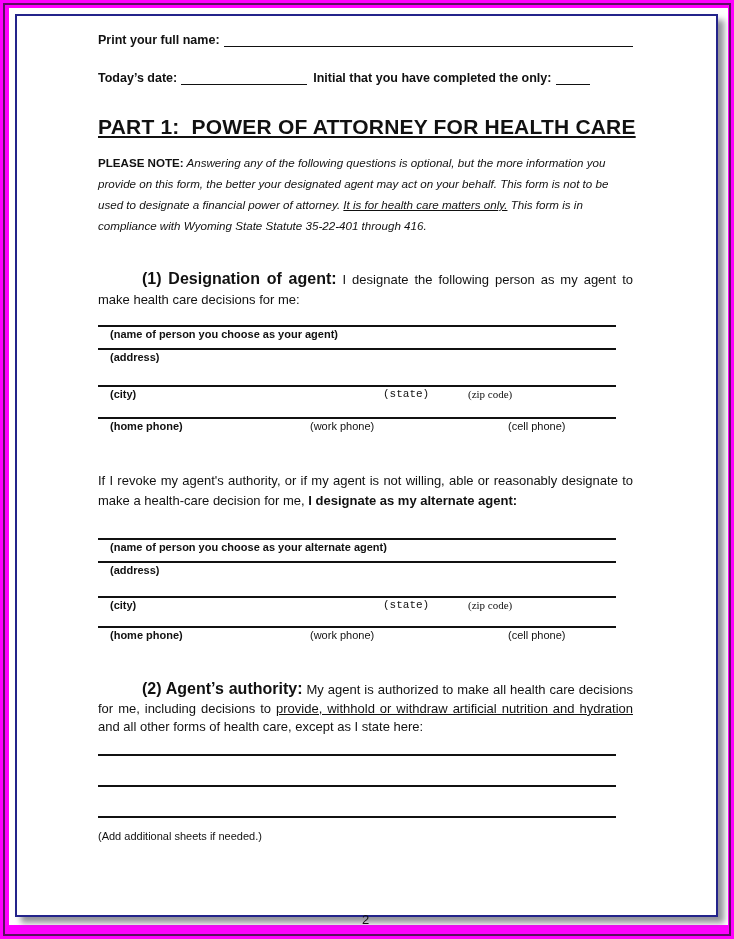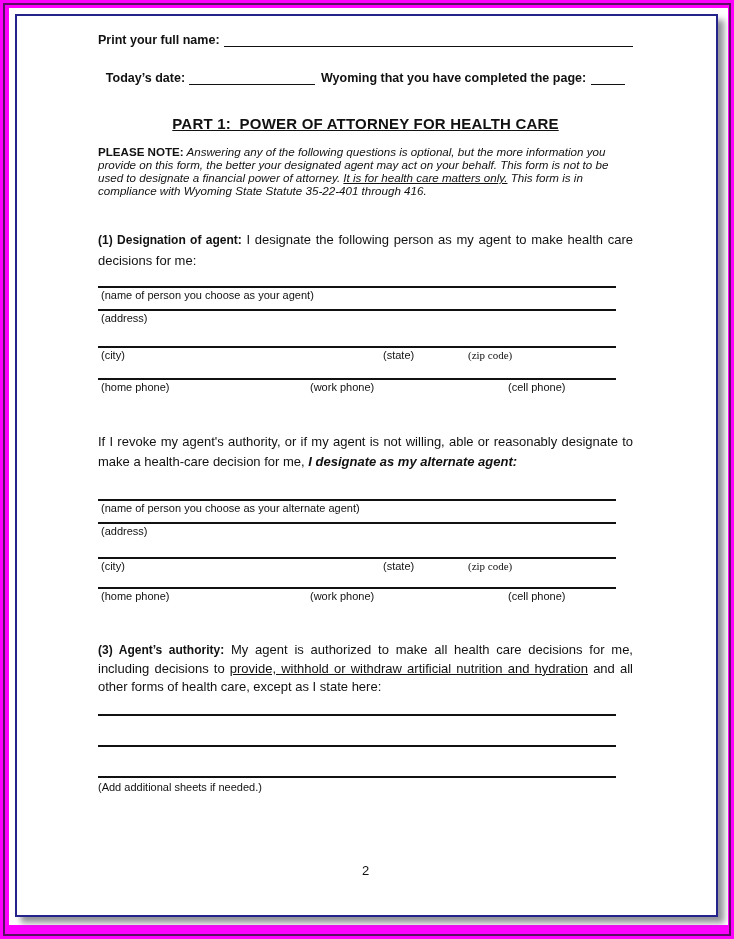--- a/index.html
+++ b/index.html
@@ -27,85 +27,85 @@
     box-shadow: 6px 6px 6px rgba(110,110,120,0.75);
   }
   .content {
     position: relative;
     width: 535px;
     margin-left: 81px;
     padding-top: 14px;
     font-size: 13px;
   }
   
-  .hdr-row { display: flex; align-items: flex-end; height: 17px; justify-content: center; }
+  .hdr-row { display: flex; align-items: flex-end; height: 17px; }
   .hdr-row .hlabel { font-weight: bold; font-size: 12.5px; white-space: pre; }
   .blank { border-bottom: 1.5px solid #111; height: 15px; }
   .blank.fill { flex: 1 1 auto; margin-left: 4px; }
   .blank.date { width: 126px; margin: 0 6px 0 4px; }
   .blank.initial { width: 34px; margin-left: 5px; }
   .hdr-row2 { margin-top: 21px; }
   
   .title { margin-top: 30px; text-align: center; }
   .title-text {
-    font-size: 15px; font-weight: bold; white-space: pre;
+    font-size: 21px; font-weight: bold; white-space: pre;
     text-decoration: underline; letter-spacing: 0.2px;
   }
   
-  .note { margin-top: 13px; font-size: 11.6px; line-height: 13px; font-style: italic; }
+  .note { margin-top: 13px; font-size: 11.6px; line-height: 21px; font-style: italic; }
   .note .note-label { font-weight: bold; font-style: normal; }
   .u { text-decoration: underline; }
   
   .para { text-align: justify; line-height: 19.5px; font-size: 13px; }
-  .para .s-head { font-weight: bold; font-size: 12px; }
-  .para .s-bold { font-weight: bold; font-style: italic; }
+  .para .s-head { font-weight: bold; font-size: 16px; margin-left: 44px; }
+  .para .s-bold { font-weight: bold; }
   .para1 { margin-top: 33px; }
   .para-alt { margin-top: 37px; }
   .para2 { margin-top: 37px; line-height: 18.5px; }
   
   .field .rule { width: 518px; height: 0; border-bottom: 2px solid #111; }
   .labels { position: relative; height: 14px; font-size: 11px; margin-top: 1px; }
   .labels .lab { position: absolute; top: 0; white-space: nowrap; }
-  .pos-0 { left: 3px; }
-  .pos-state { left: 285px; }
+  .pos-0 { left: 12px; font-weight: bold; }
+  .pos-state { left: 285px; font-family: Liberation Mono, monospace; }
   .pos-zip { left: 370px; font-family: Liberation Serif, serif; }
   .pos-work { left: 212px; }
   .pos-cell { left: 410px; }
   .f-name1 { margin-top: 16px; }
   .f-addr  { margin-top: 6px; }
   .f-city1 { margin-top: 20px; }
   .f-phone1{ margin-top: 15px; }
   .f-name2 { margin-top: 28px; }
   .f-city2 { margin-top: 18px; }
   .f-phone2{ margin-top: 13px; }
   
   .wline { width: 518px; height: 0; border-bottom: 2px solid #111; }
   .wline1 { margin-top: 17px; }
   .wline-n { margin-top: 29px; }
-  .addsheets { margin-top: 3px; font-size: 11px; }
+  .addsheets { margin-top: 12px; font-size: 11px; }
   
   .pagenum { margin-top: 70px; text-align: center; font-size: 13px; }
 </style>
 </head>
 <body>
 
 <div class="pinstripe"></div>
 <div class="margin-area"></div>
 
 <div class="page">
   <div class="content">
 
     <div class="hdr-row">
       <span class="hlabel">Print your full name:</span>
       <span class="blank fill"></span>
     </div>
     <div class="hdr-row hdr-row2">
       <span class="hlabel">Today’s date:</span>
       <span class="blank date"></span>
-      <span class="hlabel">Wyoming that you have completed the page:</span>
+      <span class="hlabel">Initial that you have completed the only:</span>
       <span class="blank initial"></span>
     </div>
 
     <div class="title">
       <span class="title-text">PART 1:  POWER OF ATTORNEY FOR HEALTH CARE</span>
     </div>
 
     <p class="note"><span class="note-label">PLEASE NOTE:</span> <span>Answering any of the following questions is optional, but the more information you provide on this form, the better your designated agent may act on your behalf. This form is not to be used to designate a financial power of attorney.</span> <span class="u">It is for health care matters only.</span>  <span>This form is in compliance with Wyoming State Statute 35-22-401 through 416.</span></p>
 
     <p class="para para1"><span class="s-head">(1) Designation of agent:</span> <span>I designate the following person as my agent to make health care decisions for me:</span></p>
@@ -163,21 +163,21 @@
     </div>
     <div class="field f-phone2">
       <div class="rule"></div>
       <div class="labels">
         <span class="lab pos-0">(home phone)</span>
         <span class="lab pos-work">(work phone)</span>
         <span class="lab pos-cell">(cell phone)</span>
       </div>
     </div>
 
-    <p class="para para2"><span class="s-head">(3) Agent’s authority:</span> <span>My agent is authorized to make all health care decisions for me, including decisions to</span> <span class="u">provide, withhold or withdraw artificial nutrition and hydration</span> <span>and all other forms of health care, except as I state here:</span></p>
+    <p class="para para2"><span class="s-head">(2) Agent’s authority:</span> <span>My agent is authorized to make all health care decisions for me, including decisions to</span> <span class="u">provide, withhold or withdraw artificial nutrition and hydration</span> <span>and all other forms of health care, except as I state here:</span></p>
 
     <div class="wline wline1"></div>
     <div class="wline wline-n"></div>
     <div class="wline wline-n"></div>
     <div class="addsheets">(Add additional sheets if needed.)</div>
 
     <div class="pagenum">2</div>
 
   </div>
 </div>

